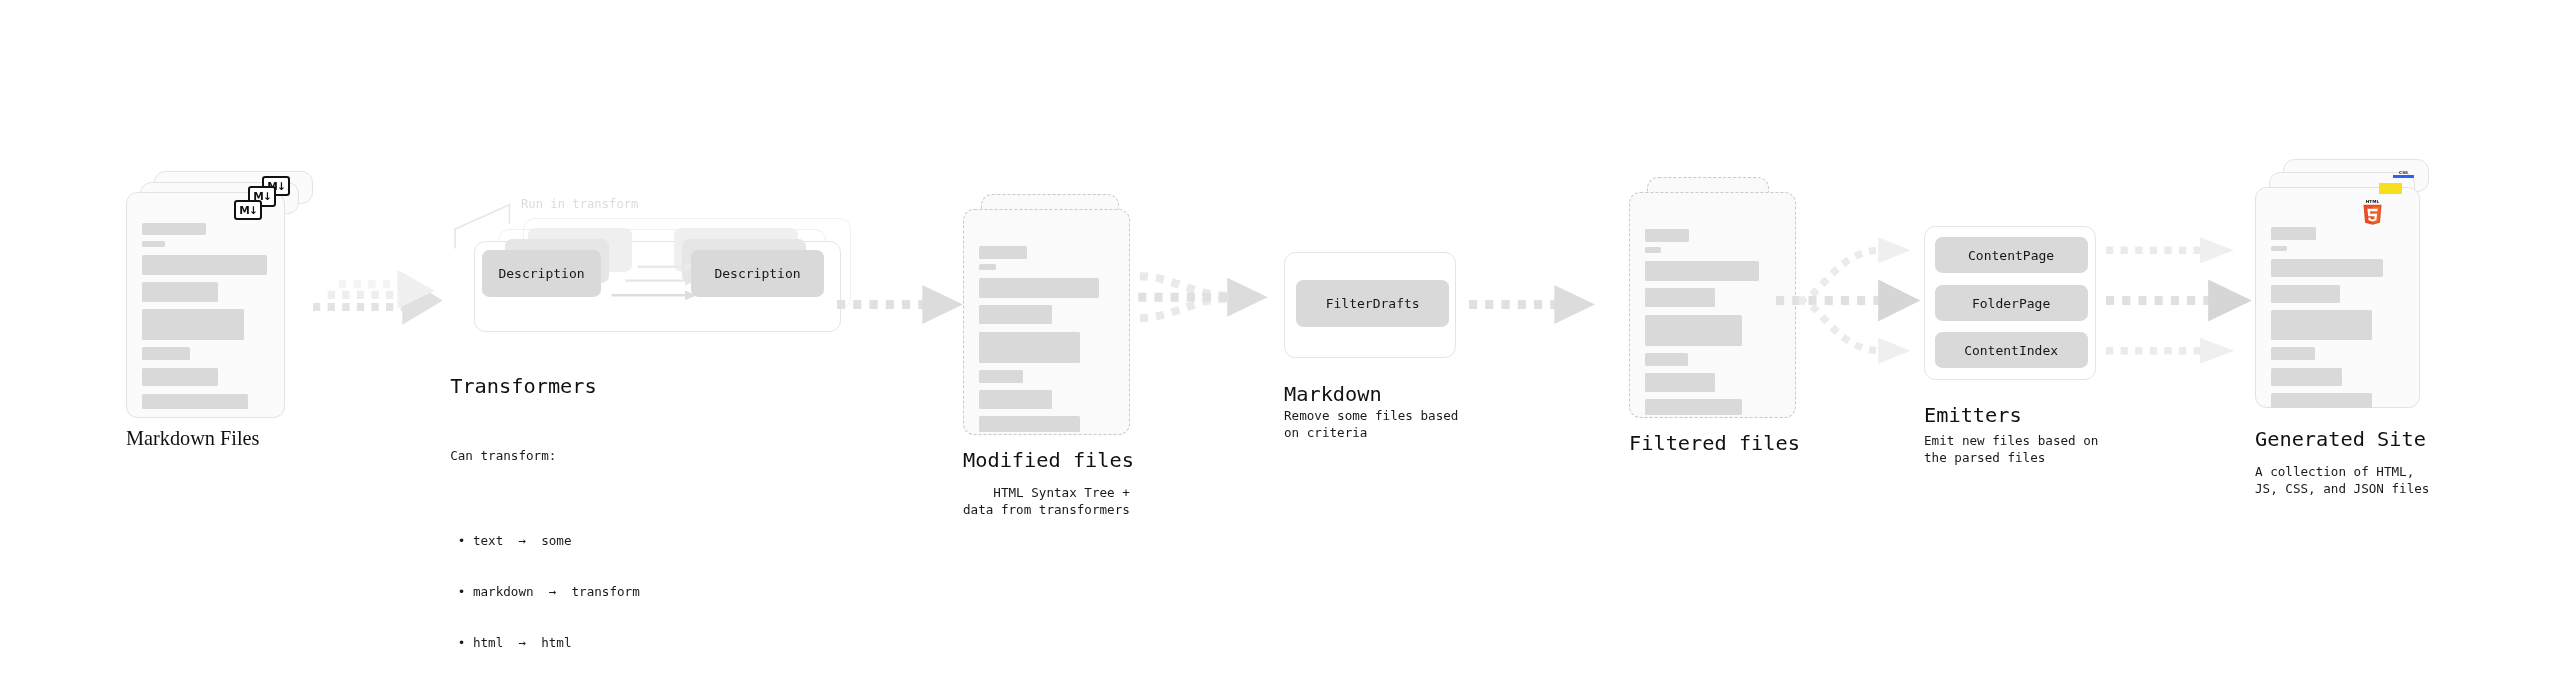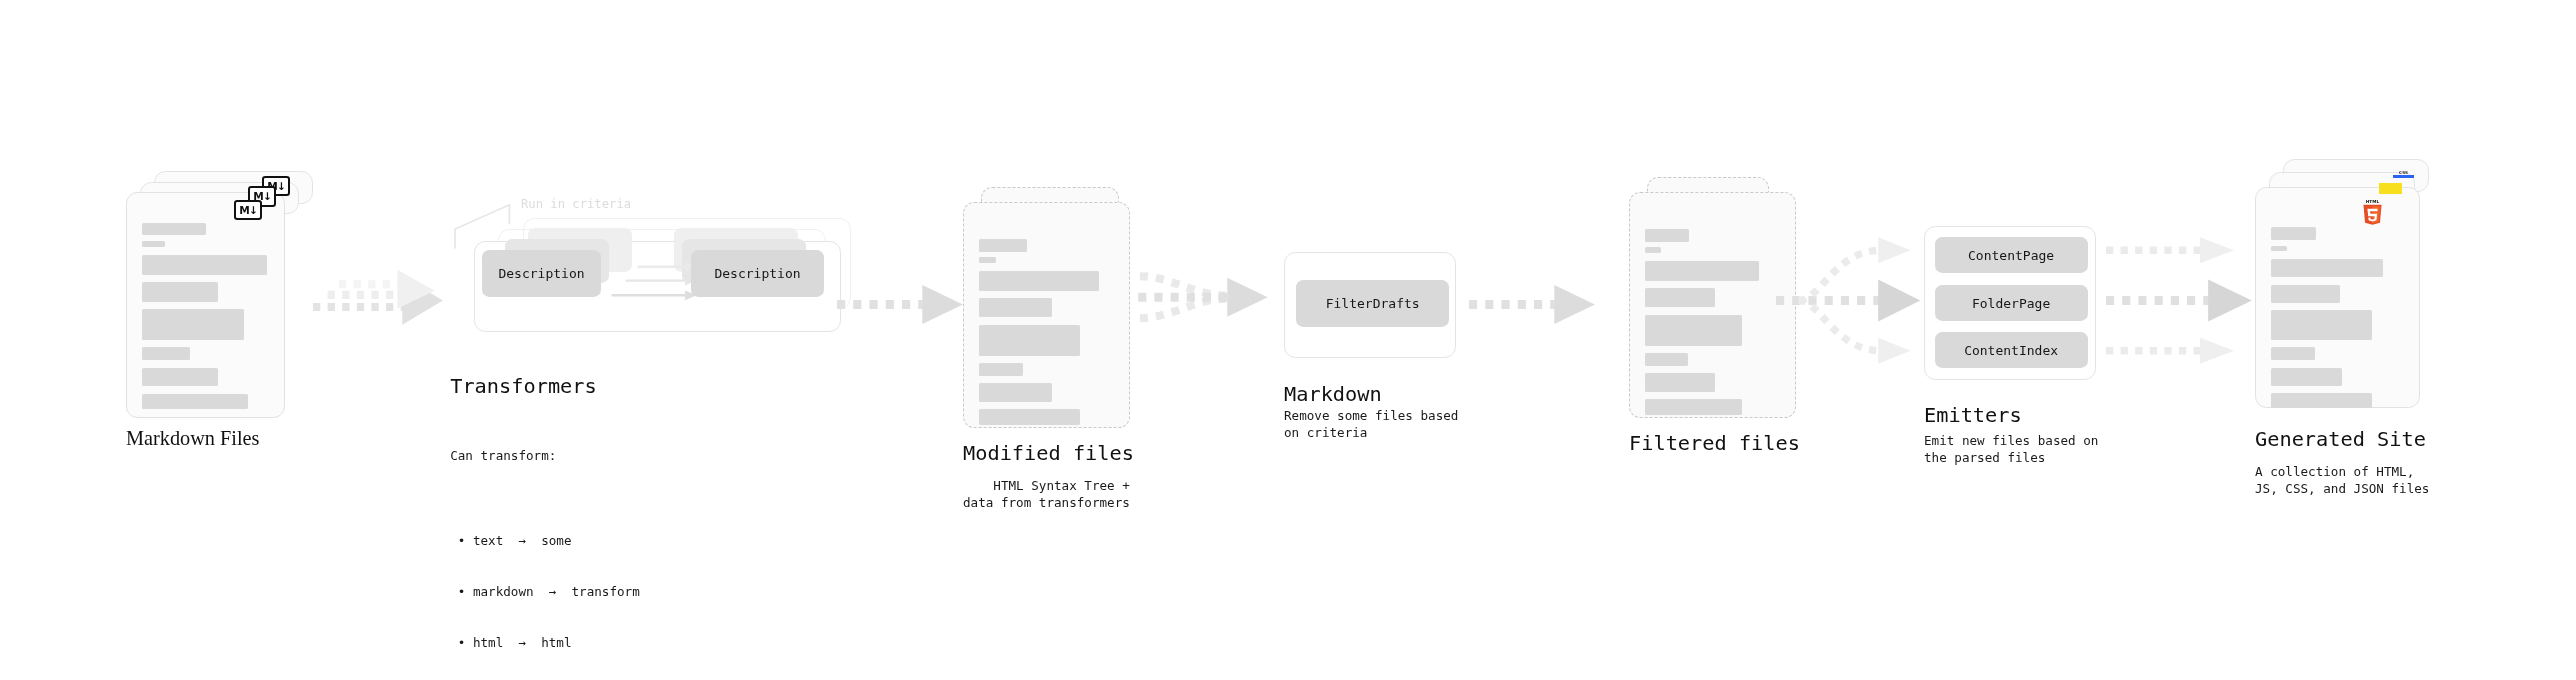--- a/index.html
+++ b/index.html
@@ -146,21 +146,21 @@
   <line x1="32" y1="20" x2="118" y2="20" stroke="#f4f4f4" stroke-width="10" stroke-dasharray="9 9"></line>
   <polygon points="110,10 160,40 110,70" fill="#e0e0e0"></polygon>
   <polygon points="104,2 150,28 104,50" fill="#f0f0f0"></polygon>
 </svg>
 
 <div class="stage" style="left:451px;top:195px;">
 
   <svg style="left:0px;top:0px;width:211px;height:65px;" viewBox="0 0 260 80">
     <path d="M5 66 L5 42 L72 12 L72 36" fill="none" stroke="#e6e6e6" stroke-width="2"></path>
   </svg>
-  <div class="parallel-label" style="left:70px;top:1.6px;">Run in criteria</div>
+  <div class="parallel-label" style="left:70px;top:1.6px;">Run in transform</div>
 
   <div class="groupbox ghost" style="left:72px;top:23px;width:328px;height:91px;"></div>
   <div class="groupbox ghost" style="left:47px;top:34px;width:328px;height:91px;"></div>
   <div class="groupbox" style="left:23px;top:46px;width:367px;height:91px;"></div>
 
   <div class="chip ghost2" style="left:77px;top:33px;width:104px;height:44px;"></div>
   <div class="chip ghost1" style="left:54px;top:44px;width:104px;height:44px;"></div>
   <div class="chip ghost2" style="left:223px;top:33px;width:124px;height:44px;"></div>
   <div class="chip ghost1" style="left:231px;top:44px;width:124px;height:44px;"></div>
 
@@ -189,21 +189,21 @@
       <li>&nbsp;• <span>html  →  html</span></li>
     </ul>
   </div>
 </div>
 
 <svg style="left:837px;top:280px;width:130px;height:49px;" viewBox="0 0 160 60">
   <line x1="0" y1="30" x2="112" y2="30" stroke="#e0e0e0" stroke-width="11" stroke-dasharray="10 10"></line>
   <polygon points="105,6 155,30 105,54" fill="#dcdcdc"></polygon>
 </svg>
 
-<div class="stage" style="left:963px;top:187px;text-align:right;">
+<div class="stage" style="left:963px;top:194px;text-align:right;">
   <div class="stack" style="width:175px;height:244px;">
     <div class="card dashed" style="left:18px;top:0px;width:138px;height:32.5px;"></div>
     <div class="card dashed" style="left:0px;top:14.6px;width:167px;height:226px;">
       <div class="bars" style="top:36px;">
         <div class="bar" style="width:36%;height:13px;"></div>
         <div class="bar" style="width:13%;height:5.7px;margin-bottom:8.1px;"></div>
         <div class="bar" style="width:89%;height:19.5px;margin-bottom:7.3px;"></div>
         <div class="bar" style="width:54%;height:19.5px;margin-bottom:7.3px;"></div>
         <div class="bar" style="width:75%;height:31px;margin-bottom:7.3px;"></div>
         <div class="bar" style="width:33%;height:13px;margin-bottom:7.3px;"></div>

